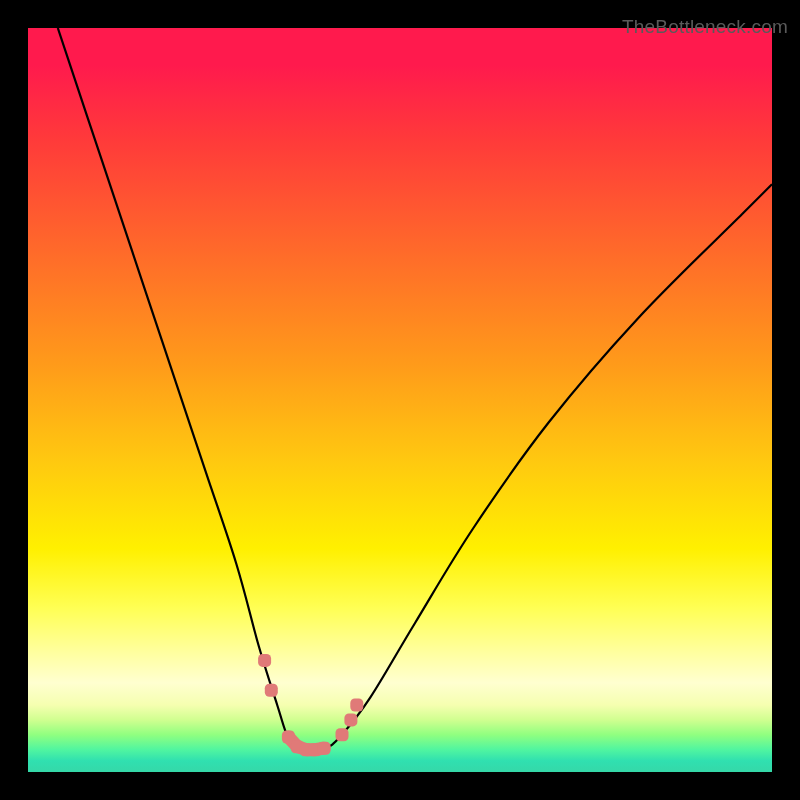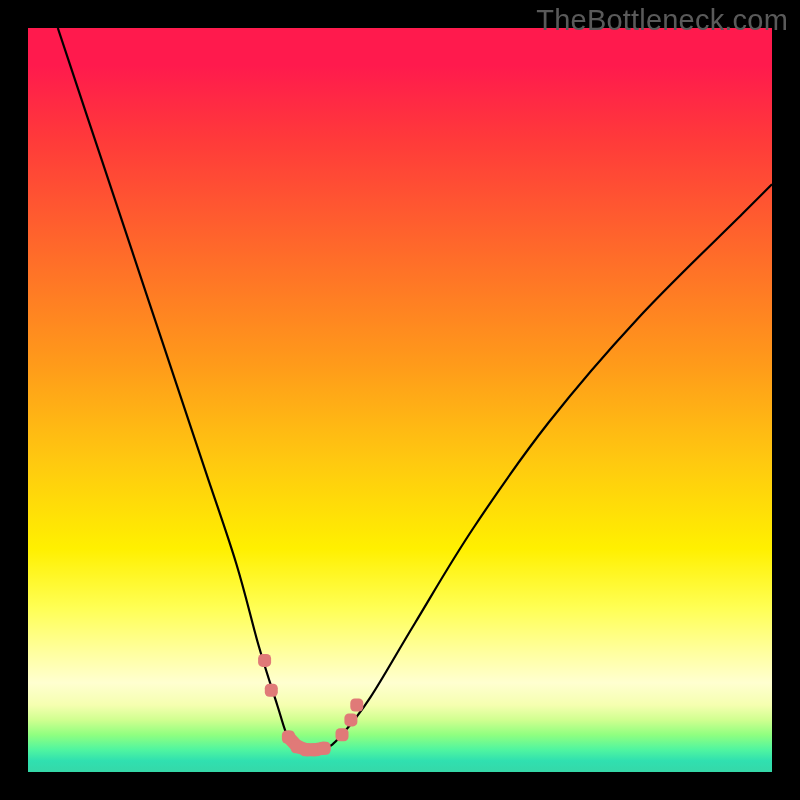--- a/index.html
+++ b/index.html
@@ -36,24 +36,24 @@
       #f5ffb0 91%,
       #d0ff90 93%,
       #90ff80 95%,
       #50f5a0 97%,
       #30e0b0 98.5%,
       #35d8a8 100%
     );
   }
   .watermark {
     position: absolute;
-    top: 4px;
+    top: 16px;
     right: 12px;
     color: #5a5a5a;
-    font-size: 29px;
+    font-size: 19px;
     font-weight: 500;
     letter-spacing: 0.2px;
     z-index: 10;
   }
   svg.curve {
     position: absolute;
     inset: 0;
     width: 100%;
     height: 100%;
   }

